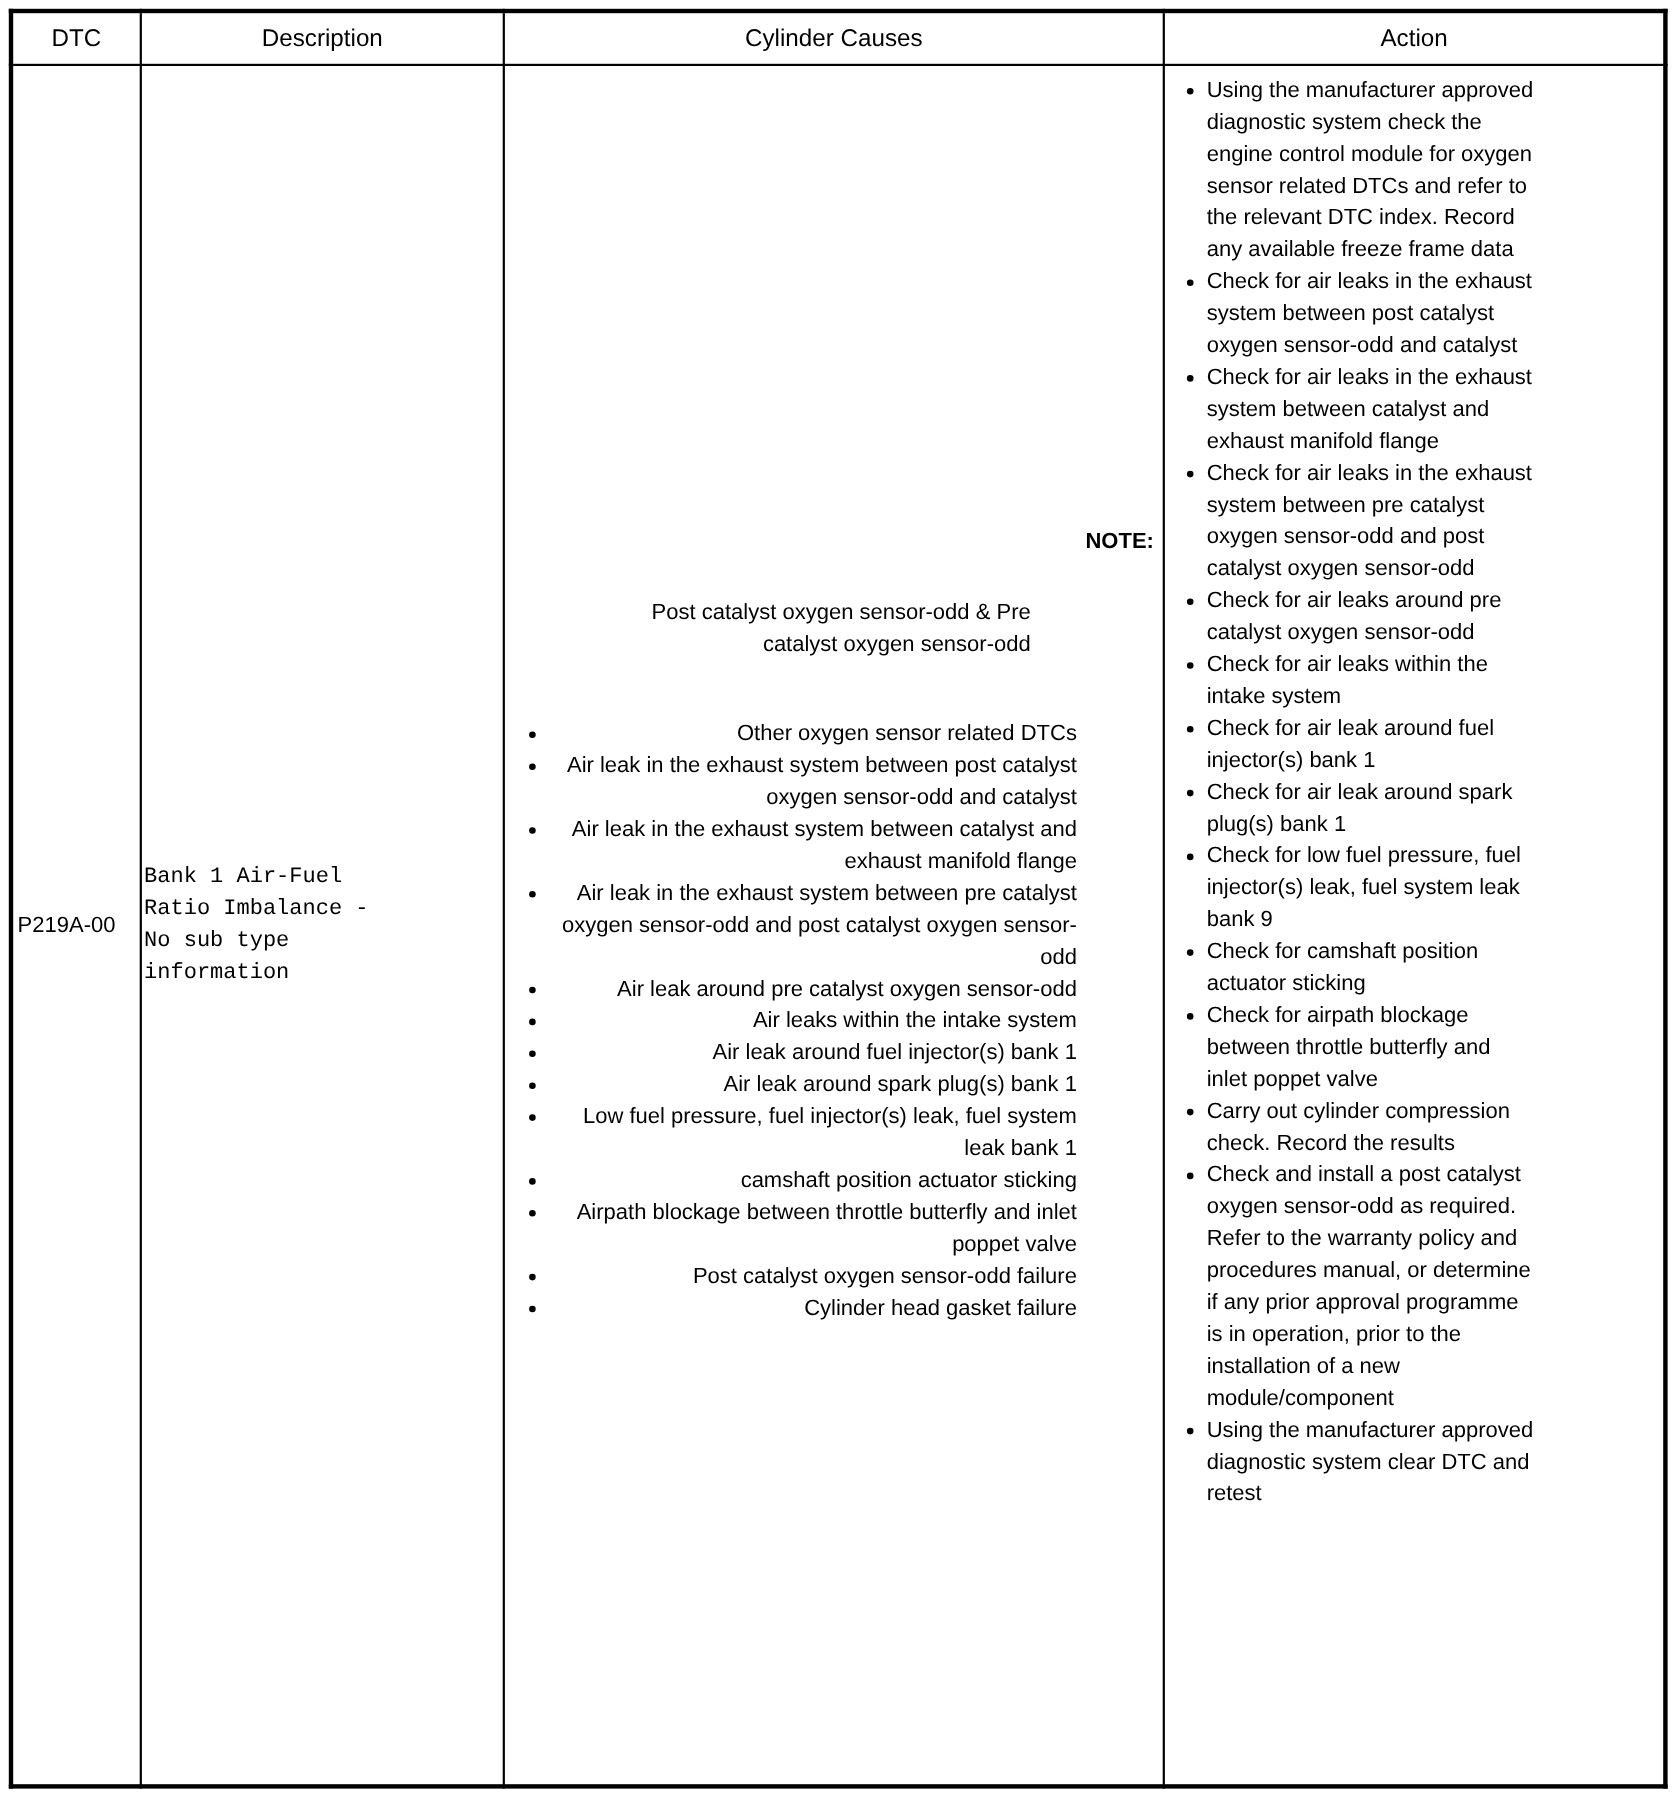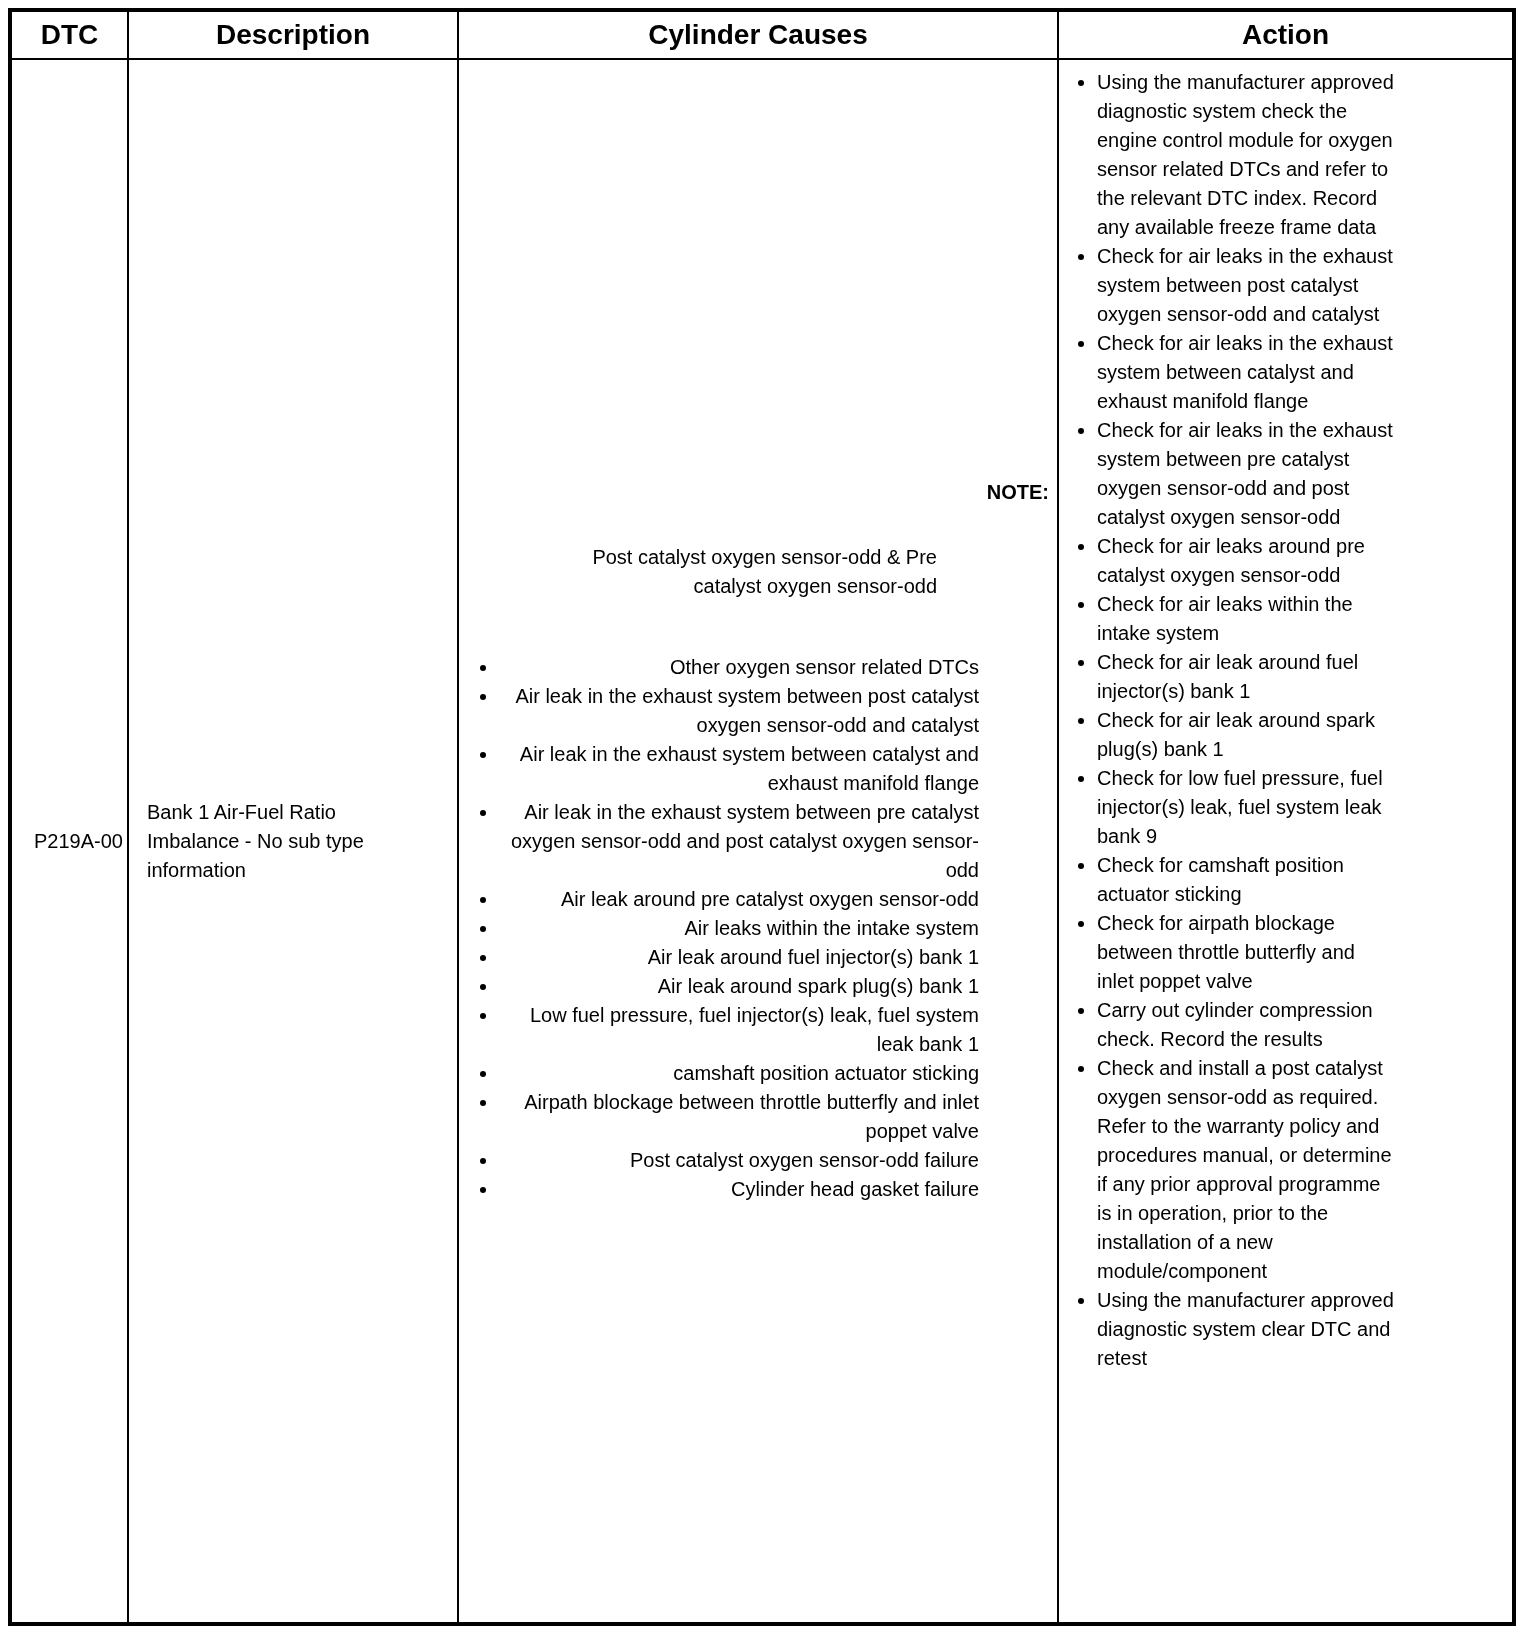--- a/index.html
+++ b/index.html
@@ -26,38 +26,39 @@
   col.c-dtc    { width: 118px; }
   col.c-desc   { width: 330px; }
   col.c-causes { width: 600px; }
   col.c-action { width: 456px; }
   th, td {
     border: 2px solid #000000;
     padding: 0;
     vertical-align: middle;
   }
   th {
-    font-size: 28px;
-    font-weight: bold;
+    font-size: 22px;
+    font-weight: normal;
     text-align: center;
     height: 38px;
     padding: 4px 2px;
   }
   td {
     font-size: 20px;
     line-height: 29px;
   }
   td.dtc-cell {
     padding: 4px;
-    text-align: right;
+    text-align: left;
     vertical-align: middle;
   }
   td.desc-cell {
-    padding: 4px 18px;
+    padding: 4px 2px;
     vertical-align: middle;
+    font-family: Liberation Mono, monospace;
   }
   td.desc-cell .desc-text {
     max-width: 240px;
   }
   td.causes-cell {
     padding: 6px 8px;
     vertical-align: middle;
     text-align: right;
   }
   td.action-cell {

